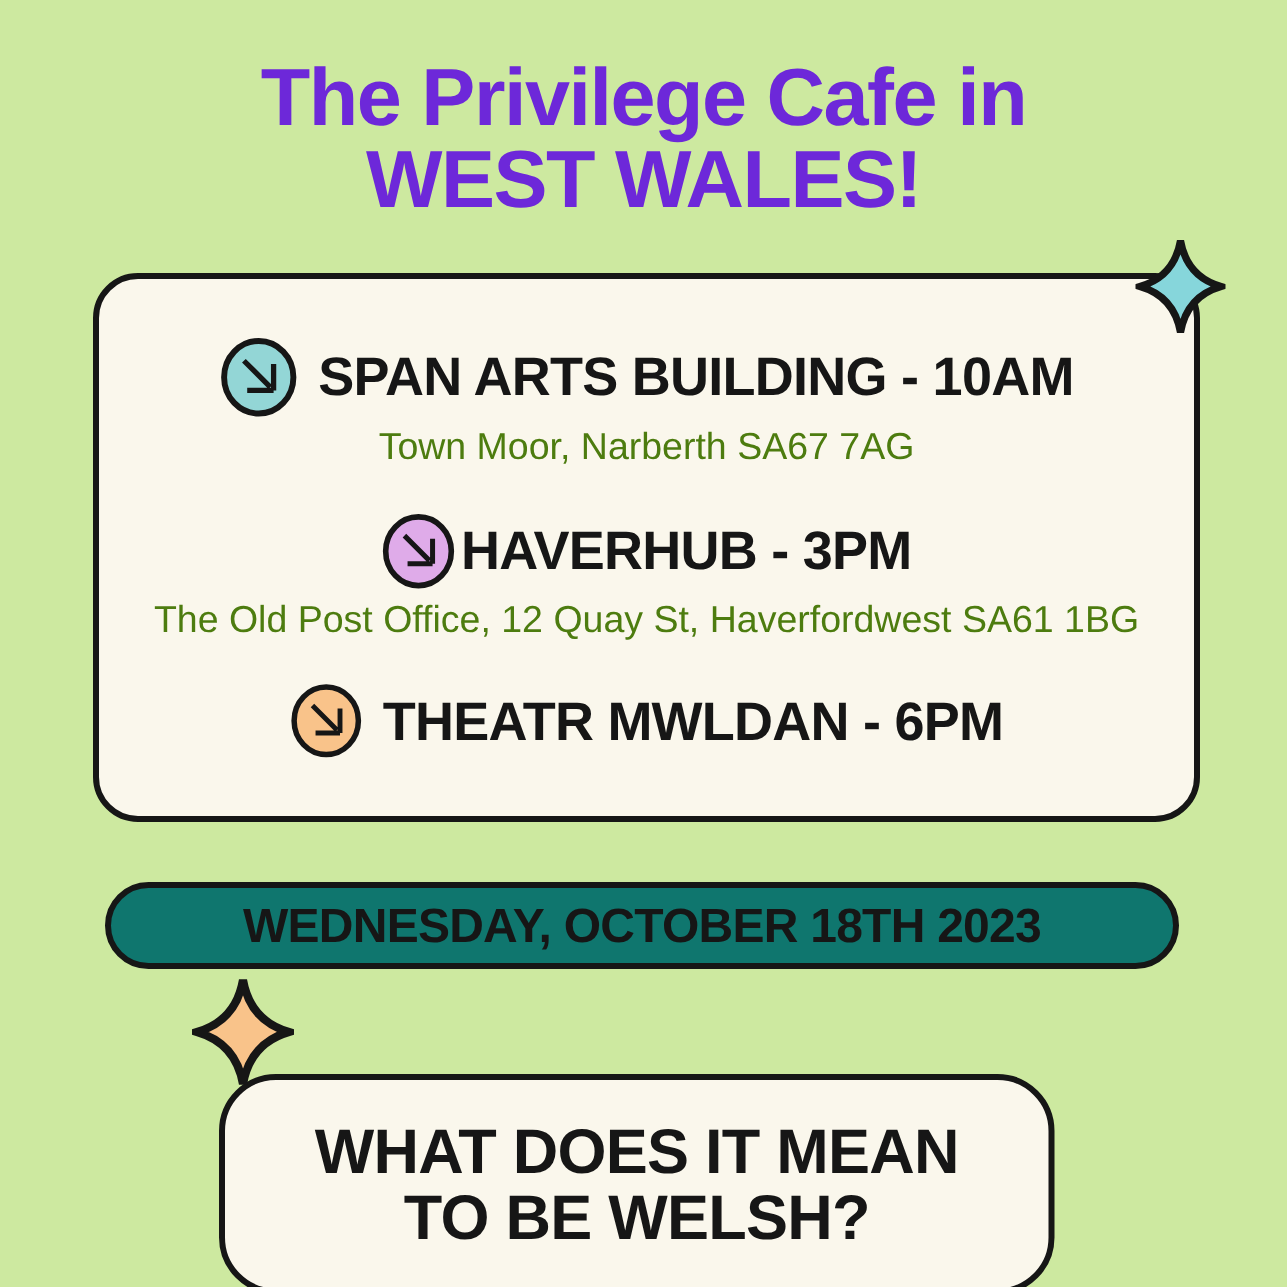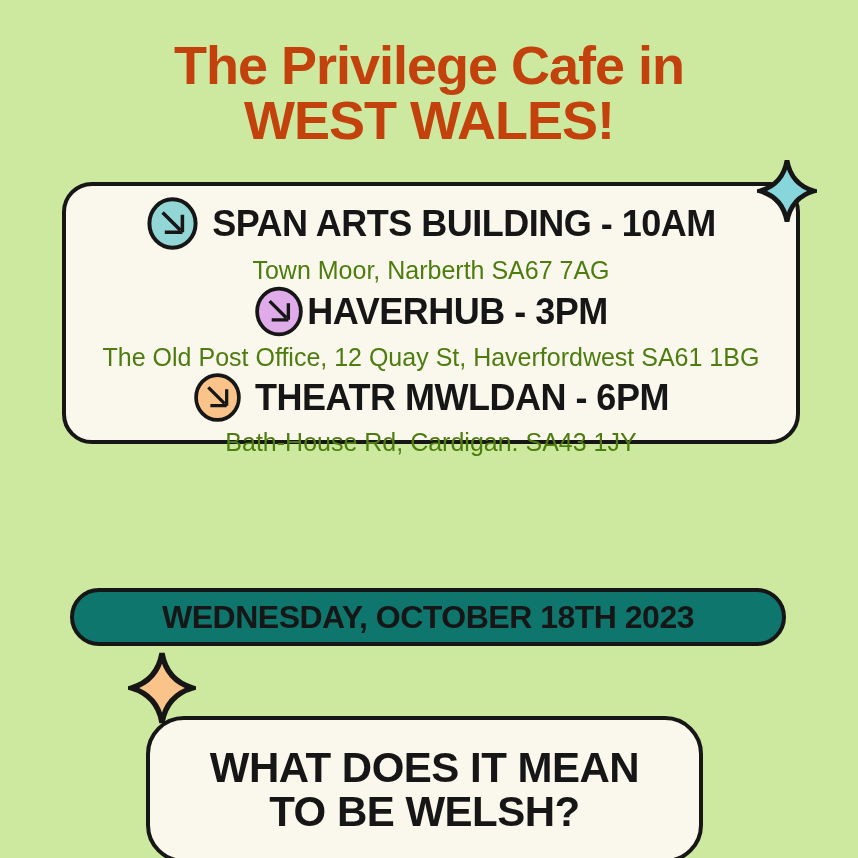--- a/index.html
+++ b/index.html
@@ -13,28 +13,28 @@
 
   
   .poster-title {
     position: absolute;
     top: 38px; left: 0; right: 0;
     text-align: center;
     font-weight: 700;
     font-size: 54px;
     line-height: 1.02;
     letter-spacing: -1px;
-    color: #c2410c;
+    color: #6d28d9;
   }
 
   
   .events-card {
     position: absolute;
     left: 62px; top: 182px;
-    width: 738px; height: 262px;
+    width: 738px; height: 366px;
     box-sizing: border-box;
     border: 4px solid #161616;
     border-radius: 30px;
     display: flex;
     flex-direction: column;
     justify-content: space-evenly;
     padding: 10px 8px;
     z-index: 1;
   }
   .event {
@@ -142,21 +142,20 @@
   </div>
 
   <div class="event">
     <div class="event-row">
       <svg class="circle-icon" width="49" height="51" viewBox="0 0 48 50">
         <ellipse cx="24" cy="25" rx="21" ry="22" stroke="#161616" stroke-width="3.6" style="fill: rgb(249, 195, 138);"></ellipse>
         <path d="M15 15 L31 31 M33 33 L33 17 M33 33 L17 33" fill="none" stroke="#161616" stroke-width="3.2"></path>
       </svg>
       <span class="event-title">THEATR MWLDAN - 6PM</span>
     </div>
-    <div class="event-address">Bath-House Rd, Cardigan. SA43 1JY</div>
   </div>
 
 </div>
 
 <div class="date-banner" style="background-color: #0f766e;">
   <span>WEDNESDAY, OCTOBER 18TH 2023</span>
 </div>
 
 <svg class="sparkle sparkle-orange" width="68" height="76" viewBox="0 0 100 110">
   <path d="M50 4 Q57 44 95 55 Q57 66 50 106 Q43 66 5 55 Q43 44 50 4 Z" stroke="#161616" stroke-width="8" stroke-linejoin="miter" style="fill: rgb(249, 195, 138);"></path>

